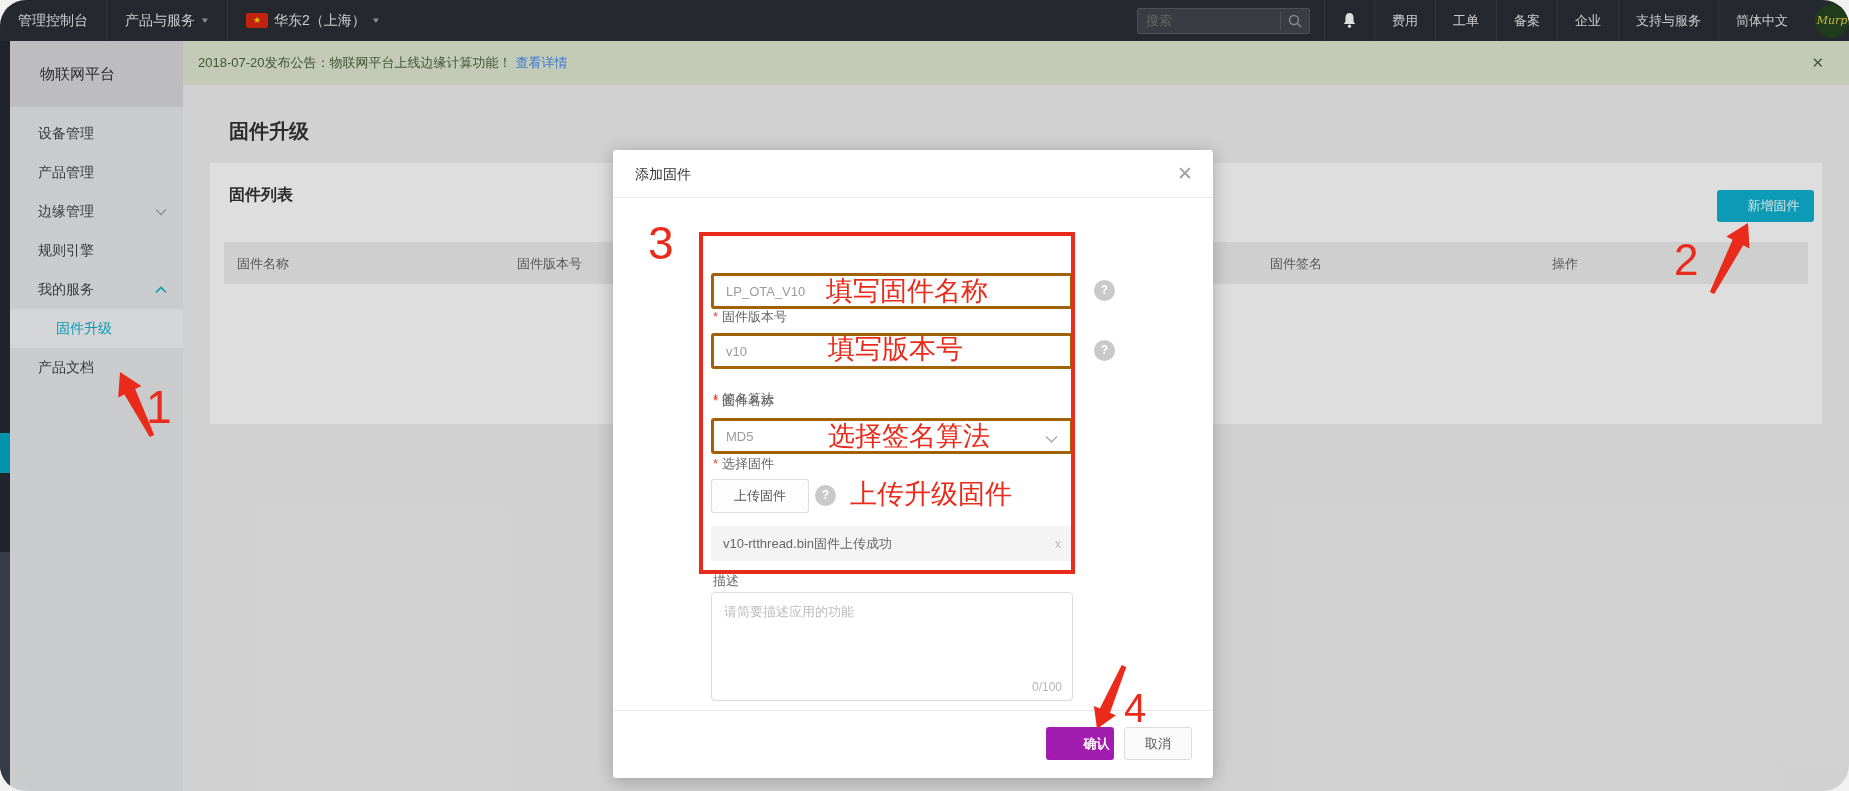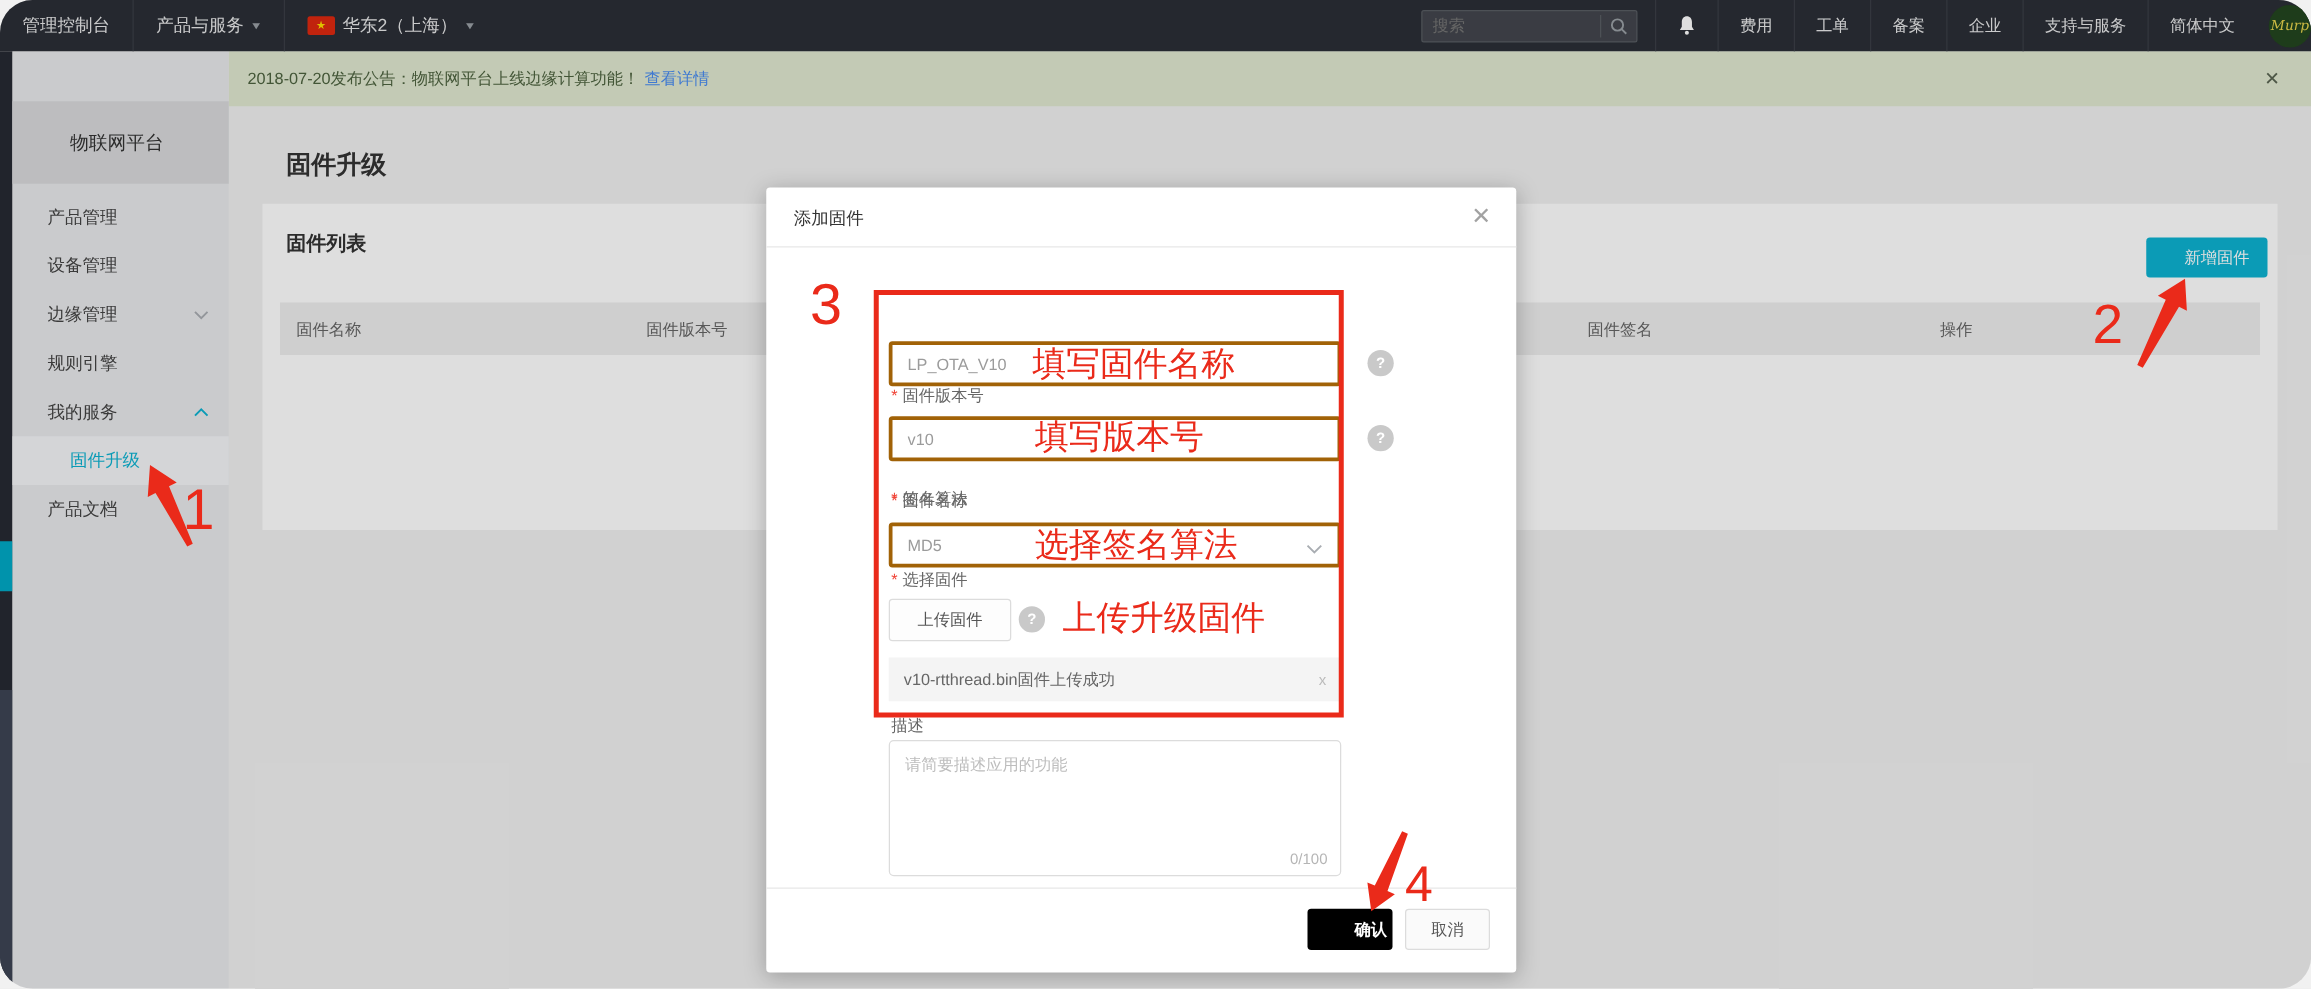--- a/index.html
+++ b/index.html
@@ -19,21 +19,21 @@
   #searchbox .s-div { width:1px; height:18px; background:#595d63; }
   #searchbox svg { margin:0 7px; }
   .tb-link { padding:0 17px; height:41px; display:flex; align-items:center; font-size:13px; cursor:pointer; white-space:nowrap; }
   #avatar { width:34px; height:34px; border-radius:50%; background:#23451f; color:#e8d44d; font-family:"DejaVu Serif",serif; font-style:italic; font-size:11px; display:flex; align-items:center; justify-content:center; margin:0 0 0 10px; flex:0 0 auto;text-align:right; }
 
   
   #rail { left:0; top:41px; width:10px; height:750px; background:#262a33; z-index:5; }
   #rail .rail-teal { position:absolute; left:0; top:392px; width:10px; height:40px; background:#00a9c6; }
   #rail .rail-light { position:absolute; left:0; top:511px; width:10px; height:239px; background:#3d4454; }
   #sidebar { left:10px; top:41px; width:173px; height:750px; background:#e9eaec; z-index:5; }
-  #sb-title { height:66px; background:#d9dadc; color:#333; font-size:15px; display:flex; align-items:center; padding-left:46px;margin-top:40px; }
+  #sb-title { height:66px; background:#d9dadc; color:#333; font-size:15px; display:flex; align-items:center; padding-left:30px; }
   .sb-item { height:39px; line-height:39px; padding-left:28px; font-size:14px; color:#444; cursor:pointer; position:relative; }
   .sb-item svg { position:absolute; right:16px; top:16px; }
   .sb-sub-active { height:39px; line-height:39px; padding-left:46px; font-size:14px; background:#f4f5f7; cursor:pointer; }
 
   
   #announce { left:183px; top:41px; width:1666px; height:44px; background:#e0e9d0; display:flex; align-items:center; font-size:13px; color:#4e6340; padding:0 25px 0 15px; z-index:4; }
   #announce .a-link { margin-left:4px; cursor:pointer; }
   #announce .a-close { margin-left:auto; color:#5a6552; font-size:15px; cursor:pointer; }
 
   
@@ -61,21 +61,21 @@
   #m-select svg { position:absolute; right:12px; top:14px; }
   #upload-btn { position:absolute; left:98px; top:329px; width:98px; height:34px; background:#fdfdfd; border:1px solid #dcdcdc; border-radius:3px; font-size:13px; color:#555; cursor:pointer; font-family:inherit; }
   #file-bar { position:absolute; left:98px; top:376px; width:362px; height:35px; background:#f4f4f4; display:flex; align-items:center; font-size:13px; color:#666; padding:0 12px; }
   #file-bar .f-close { margin-left:auto; color:#bbb; font-size:12px; cursor:pointer; }
   #m-textarea { position:absolute; left:98px; top:442px; width:362px; height:109px; border:1px solid #dcdcdc; border-radius:4px; }
   #m-textarea textarea { width:100%; height:100%; border:none; outline:none; resize:none; font-size:13px; color:#666; padding:10px 12px; font-family:inherit; background:transparent; }
   #m-textarea textarea::placeholder, .m-input::placeholder { color:#bdbdbd; }
   #m-counter { position:absolute; right:10px; bottom:6px; font-size:12px; color:#b5b5b5; }
   #m-fdiv { position:absolute; left:0; top:560px; width:600px; height:1px; background:#e8e8e8; }
   .m-btn { position:absolute; top:577px; height:33px; border-radius:3px; font-size:13px; cursor:pointer; font-family:inherit; }
-  #confirm-btn { right:99px; width:68px; background:#000000; color:#fff; border:none; font-weight:bold;padding-left:33px; }
+  #confirm-btn { right:99px; width:68px; background:#a21caf; color:#fff; border:none; font-weight:bold;padding-left:33px; }
   #cancel-btn { right:21px; width:68px; background:#fafafa; color:#555; border:1px solid #dcdcdc; }
 
   
   .anno { z-index:200; color:#ea2a1a; pointer-events:none; }
   #anno-rect { left:699px; top:232px; width:376px; height:342px; border:4px solid #ea2a1a; z-index:190; pointer-events:none; }
   .anno-num { font-size:46px; line-height:1; }
   .anno-note { font-size:27px; line-height:1; white-space:nowrap; }
   #arrows { left:0; top:0; z-index:195; pointer-events:none; }
 </style>
 </head>
@@ -148,22 +148,22 @@
   <div id="rail" class="abs">
     <div class="rail-teal"></div>
     <div class="rail-light"></div>
   </div>
 
   <div id="sidebar" class="abs">
     <div id="sb-title">
         <span>物联网平台</span>
       </div>
     <div style="height:7px"></div>
+    <div class="sb-item"><span>设备管理</span></div>
     <div class="sb-item"><span>产品管理</span></div>
-    <div class="sb-item"><span>设备管理</span></div>
     <div class="sb-item">
       <span>边缘管理</span>
       <svg width="12" height="8" viewBox="0 0 12 8">
           <polyline points="1,1.5 6,6.5 11,1.5" fill="none" stroke="#a9adb2" stroke-width="1.6"></polyline>
         </svg>
     </div>
     <div class="sb-item"><span>规则引擎</span></div>
     <div class="sb-item">
       <span>我的服务</span>
       <svg width="12" height="8" viewBox="0 0 12 8">

